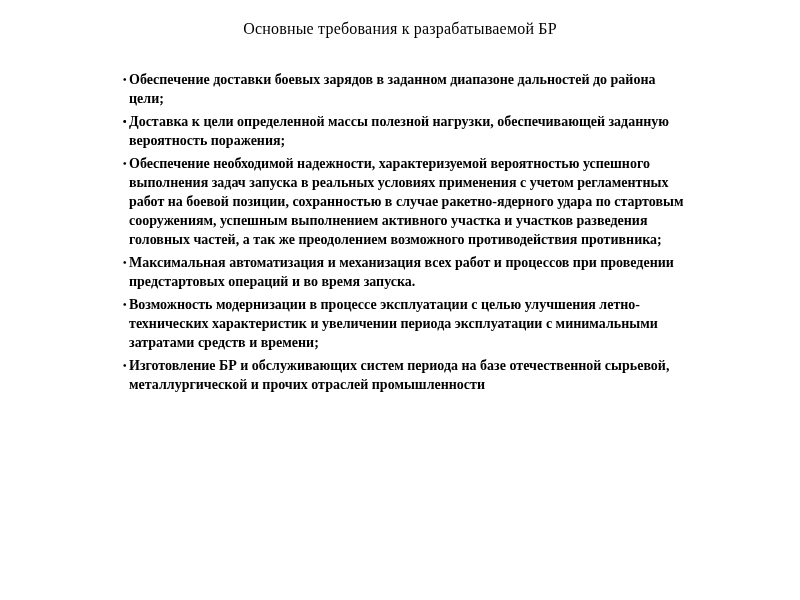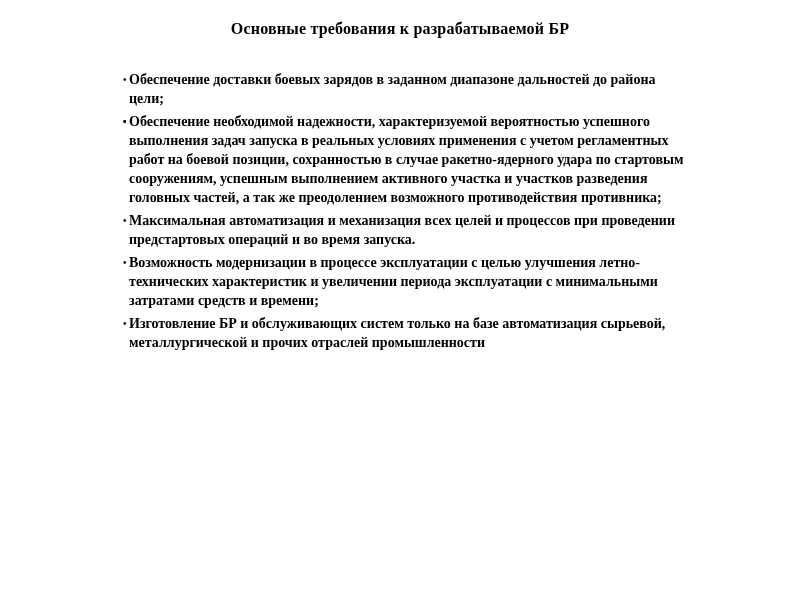--- a/index.html
+++ b/index.html
@@ -4,21 +4,21 @@
   <style>
     html, body { margin: 0; padding: 0; }
     body {
       width: 800px; height: 600px; background: #ffffff; overflow: hidden;
       font-family: "Liberation Serif", "DejaVu Serif", serif; color: #000;
       position: relative;
     }
     .slide { position: absolute; left: 0; top: 0; width: 800px; height: 600px; }
     .title {
       position: absolute; top: 20px; left: 0; width: 800px; text-align: center;
-      font-weight: bold; font-size: 16px; letter-spacing: 0.2px;
+      font-weight: normal; font-size: 16px; letter-spacing: 0.2px;
     }
     .list {
       position: absolute; left: 129px; top: 70px; width: 560px;
       margin: 0; padding: 0; list-style: none;
     }
     .item {
       font-weight: bold; font-size: 14px; line-height: 19px;
       margin: 0 0 4px 0; position: relative;
     }
     .bullet {
@@ -26,19 +26,19 @@
     }
   </style>
 </head>
 <body>
 
 <div class="slide">
   <div class="title">Основные требования к разрабатываемой БР</div>
   <ul class="list">
     <li class="item"><span class="bullet">•</span><span>Обеспечение доставки боевых зарядов в заданном диапазоне дальностей до района цели;</span></li>
     <li class="item"><span class="bullet">•</span></li>
-    <li class="item"><span class="bullet">•</span></li>
+    <li class="item"><span class="bullet">•</span><span>Доставка к цели определенной массы полезной нагрузки, обеспечивающей заданную вероятность поражения;</span></li>
     <li class="item"><span class="bullet">•</span><span>Обеспечение необходимой надежности, характеризуемой вероятностью успешного выполнения задач запуска в реальных условиях применения с учетом регламентных работ на боевой позиции, сохранностью в случае ракетно-ядерного удара по стартовым сооружениям, успешным выполнением активного участка и участков разведения головных частей, а так же преодолением возможного противодействия противника;</span></li>
-    <li class="item"><span class="bullet">•</span><span>Максимальная автоматизация и механизация всех целей и процессов при проведении предстартовых операций и во время запуска.</span></li>
+    <li class="item"><span class="bullet">•</span><span>Максимальная автоматизация и механизация всех работ и процессов при проведении предстартовых операций и во время запуска.</span></li>
     <li class="item"><span class="bullet">•</span><span>Возможность модернизации в процессе эксплуатации с целью улучшения летно-технических характеристик и увеличении периода эксплуатации с минимальными затратами средств и времени;</span></li>
-    <li class="item"><span class="bullet">•</span><span>Изготовление БР и обслуживающих систем только на базе автоматизация сырьевой, металлургической и прочих отраслей промышленности</span></li>
+    <li class="item"><span class="bullet">•</span><span>Изготовление БР и обслуживающих систем периода на базе отечественной сырьевой, металлургической и прочих отраслей промышленности</span></li>
   </ul>
 </div>
 
 </body></html>

